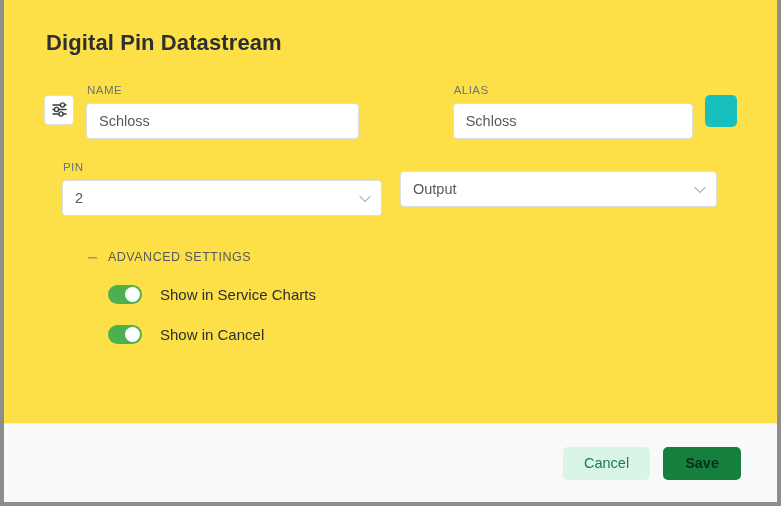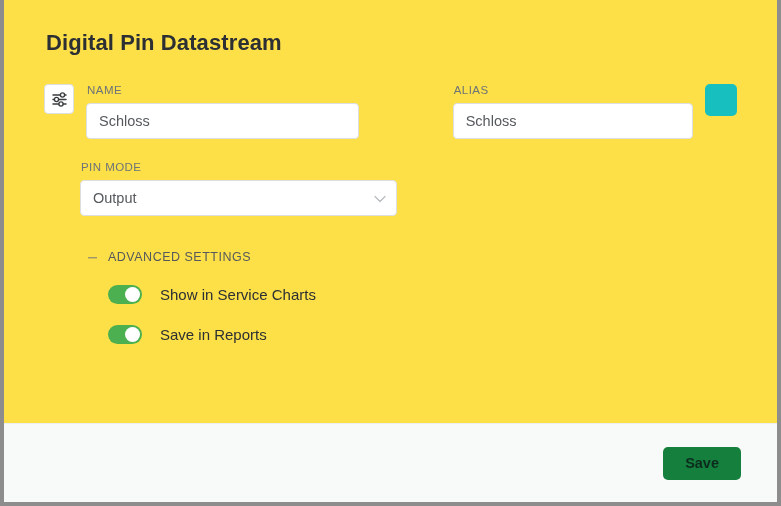--- a/index.html
+++ b/index.html
@@ -39,21 +39,21 @@
     font-weight: 600;
     color: #2c2f33;
     letter-spacing: 0.1px;
     margin: 0 0 28px 2px;
     line-height: 1.2;
   }
 
   
   .field-row {
     display: flex;
-    align-items: flex-start;
+    align-items: center;
     gap: 0;
     margin-bottom: 22px;
   }
 
   .icon-btn {
     width: 30px;
     height: 30px;
     flex: 0 0 30px;
     border: 1px solid #dcdee0;
     border-radius: 4px;
@@ -270,25 +270,37 @@
         <input class="text-input" type="text" value="Schloss" style="">
       </div>
 
       <div class="color-swatch" style="background: rgb(23, 192, 191);"></div>
     </div>
 
     <div class="field-row">
 
       <div class="spacer-mid-2"></div>
 
+      <div class="field-group pin">
+        <div class="field-label">PIN</div>
+        <div class="select-wrap">
+          <div class="select-box">
+            <span>2</span>
+          </div>
+          <span class="chevron">
+            <svg width="12" height="8" viewBox="0 0 12 8" fill="none">
+              <path d="M1 1.5 L6 6.5 L11 1.5" stroke="#b8bcc0" stroke-width="1.3" stroke-linecap="round" stroke-linejoin="round"></path>
+            </svg>
+          </span>
+        </div>
+      </div>
 
       <div class="spacer-mid-2"></div>
 
       <div class="field-group pinmode">
-        <div class="field-label">PIN MODE</div>
         <div class="select-wrap">
           <div class="select-box">
             <span>Output</span>
           </div>
           <span class="chevron">
             <svg width="12" height="8" viewBox="0 0 12 8" fill="none">
               <path d="M1 1.5 L6 6.5 L11 1.5" stroke="#b8bcc0" stroke-width="1.3" stroke-linecap="round" stroke-linejoin="round"></path>
             </svg>
           </span>
         </div>
@@ -300,22 +312,23 @@
       <span class="advanced-label">ADVANCED SETTINGS</span>
     </div>
 
     <div class="toggle-row">
       <span class="toggle" style="background: rgb(76, 175, 80);"></span>
       <span class="toggle-label">Show in Service Charts</span>
     </div>
 
     <div class="toggle-row">
       <span class="toggle" style="background: rgb(76, 175, 80);"></span>
-      <span class="toggle-label">Save in Reports</span>
+      <span class="toggle-label">Show in Cancel</span>
     </div>
 
   </div>
 
   <div class="footer">
+    <button class="btn btn-cancel">Cancel</button>
     <button class="btn btn-save">Save</button>
   </div>
 
 </div>
 
 </body></html>

